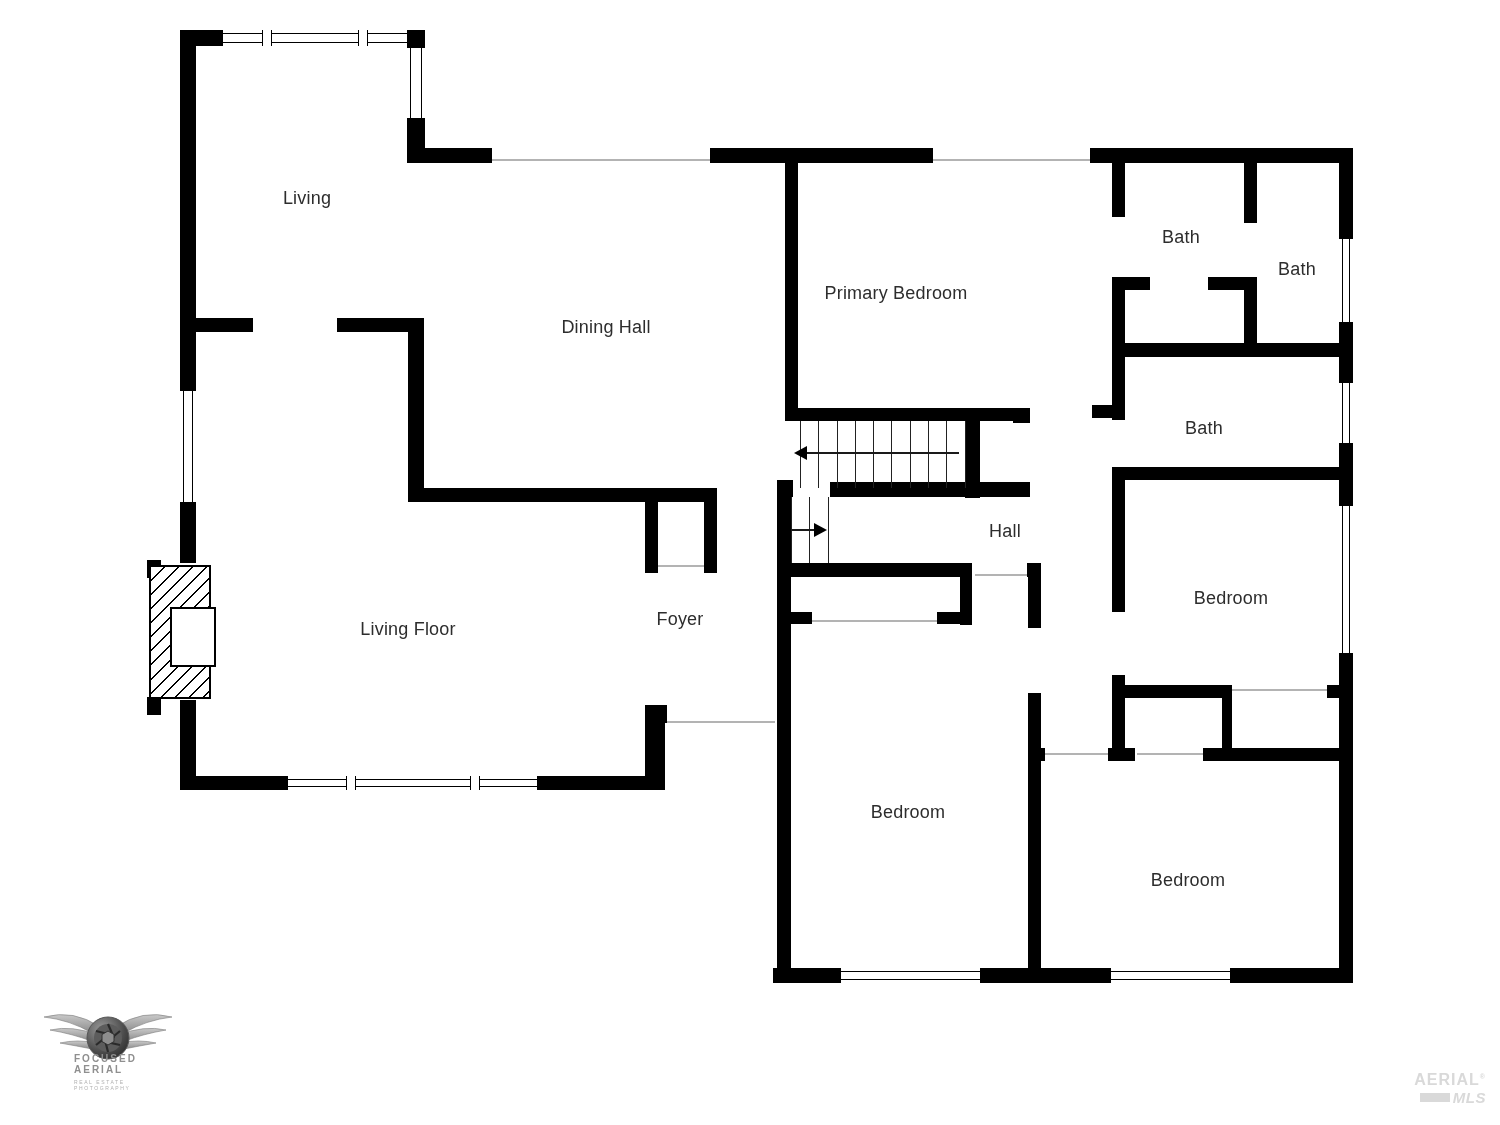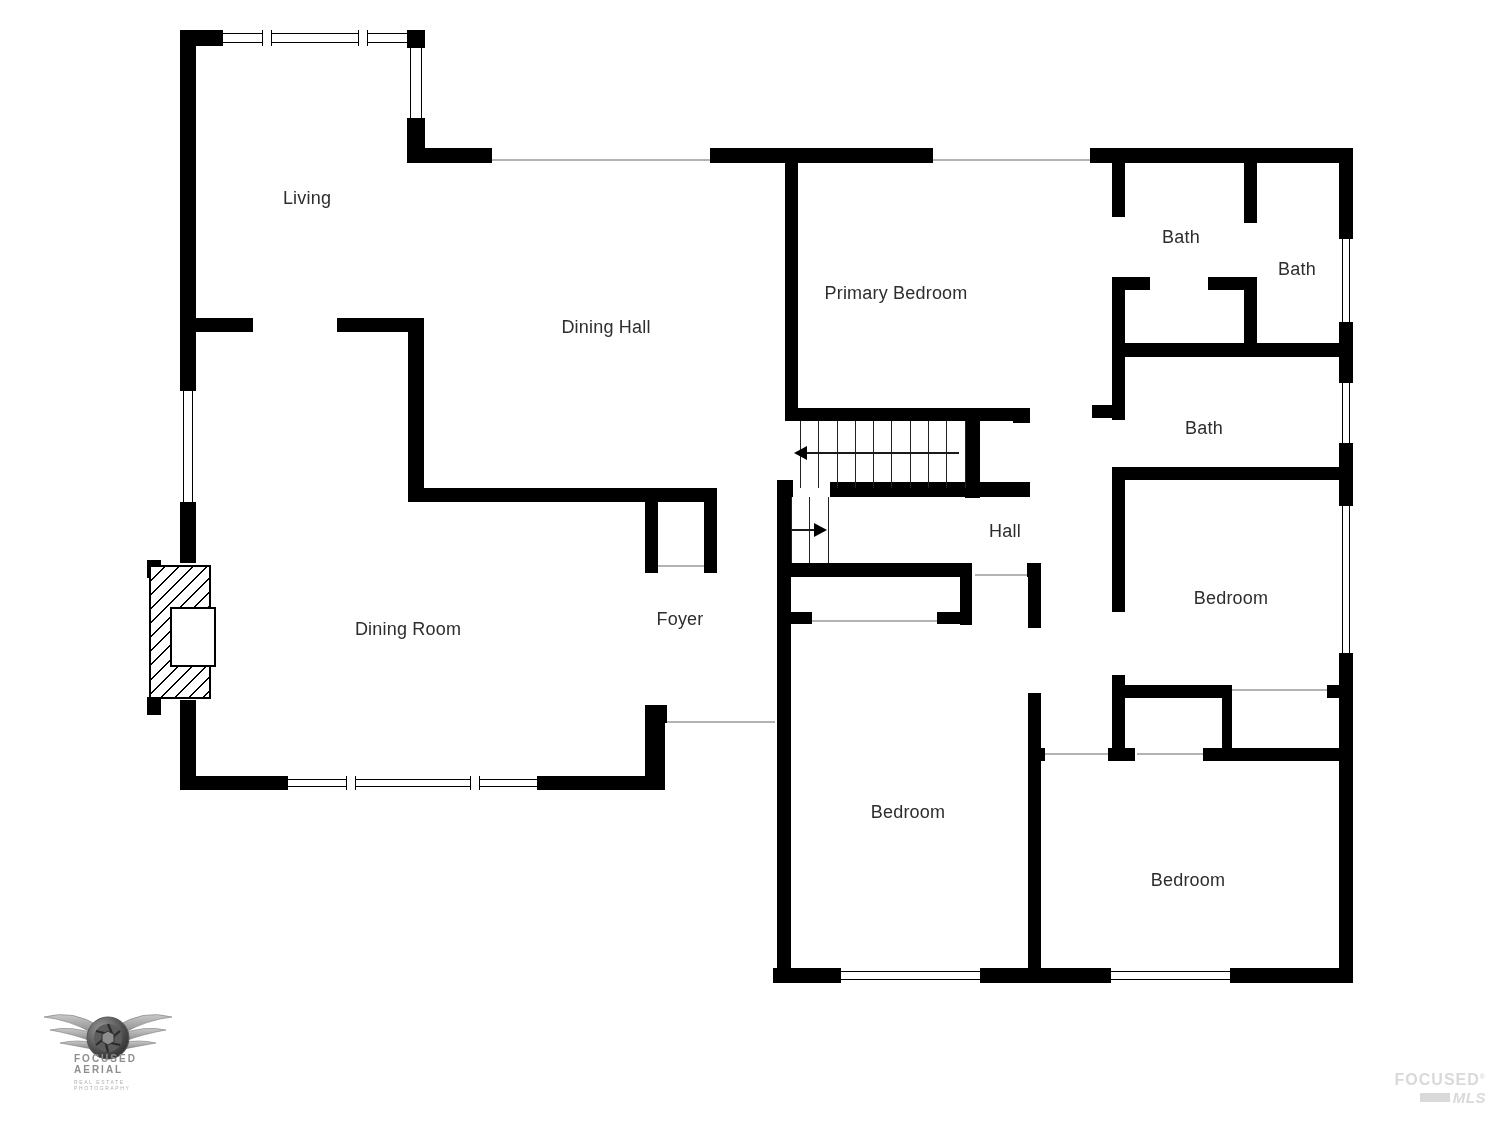--- a/index.html
+++ b/index.html
@@ -165,21 +165,21 @@
   <div class="w" style="left:1203px;top:748px;width:139px;height:13px"></div>
 
   <div class="label" style="left:307px;top:198px">Living</div>
   <div class="label" style="left:606px;top:327px">Dining Hall</div>
   <div class="label" style="left:896px;top:293px">Primary Bedroom</div>
   <div class="label" style="left:1181px;top:237px">Bath</div>
   <div class="label" style="left:1297px;top:269px">Bath</div>
   <div class="label" style="left:1204px;top:428px">Bath</div>
   <div class="label" style="left:1005px;top:531px">Hall</div>
   <div class="label" style="left:680px;top:619px">Foyer</div>
-  <div class="label" style="left:408px;top:629px">Dining Room</div>
+  <div class="label" style="left:408px;top:629px">Living Floor</div>
   <div class="label" style="left:908px;top:812px">Bedroom</div>
   <div class="label" style="left:1231px;top:598px">Bedroom</div>
   <div class="label" style="left:1188px;top:880px">Bedroom</div>
 
   <div style="position:absolute;left:40px;top:1005px;width:136px;height:85px">
     <svg width="136" height="62" viewBox="0 0 136 62">
       <defs>
         <linearGradient id="wg" x1="0" y1="0" x2="0" y2="1">
           <stop offset="0" stop-color="#c9c9c9"></stop>
             <stop offset="1" stop-color="#8a8a8a"></stop>
@@ -210,20 +210,20 @@
         <line x1="56" y1="26" x2="72" y2="30"></line>
       </g>
       <polygon points="68,26 74,29.5 74,36.5 68,40 62,36.5 62,29.5" fill="#8d8d8d" stroke="#333" stroke-width="1"></polygon>
     </svg>
     <div class="logo-name" style="left:68px;top:48px">FOCUSED AERIAL</div>
     <div class="logo-tag" style="left:68px;top:74px">REAL ESTATE PHOTOGRAPHY</div>
   </div>
 
 
   <div class="bareis" style="right:14px;top:1072px">
-    <div class="b1"><span>FOCUSED</span><sup>®</sup></div>
+    <div class="b1"><span>AERIAL</span><sup>®</sup></div>
     <div class="b2">
       <span class="bar"></span>
       <span class="mls">MLS</span>
     </div>
   </div>
 
 </div>
 
 </body></html>

